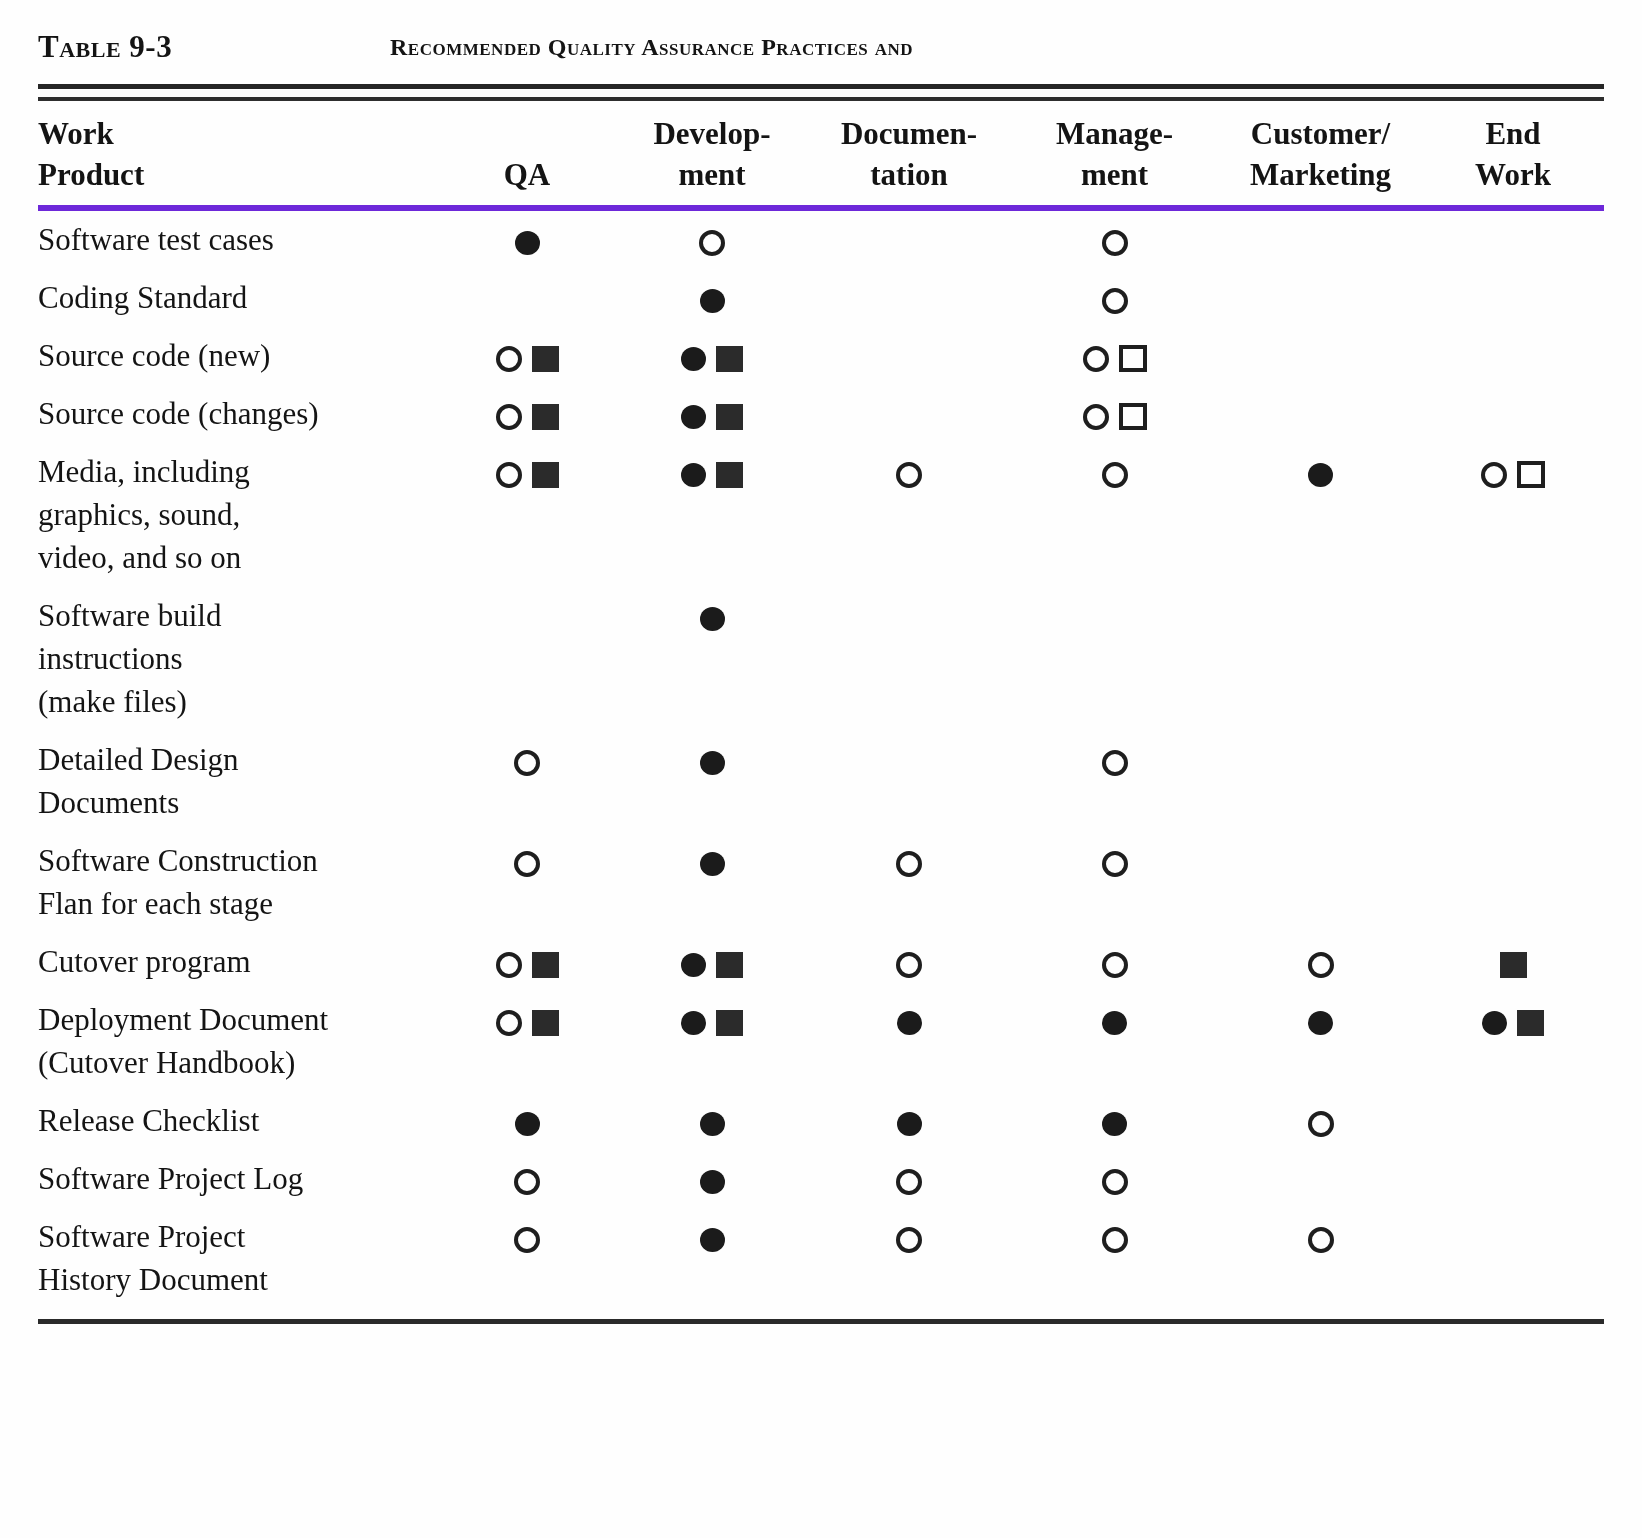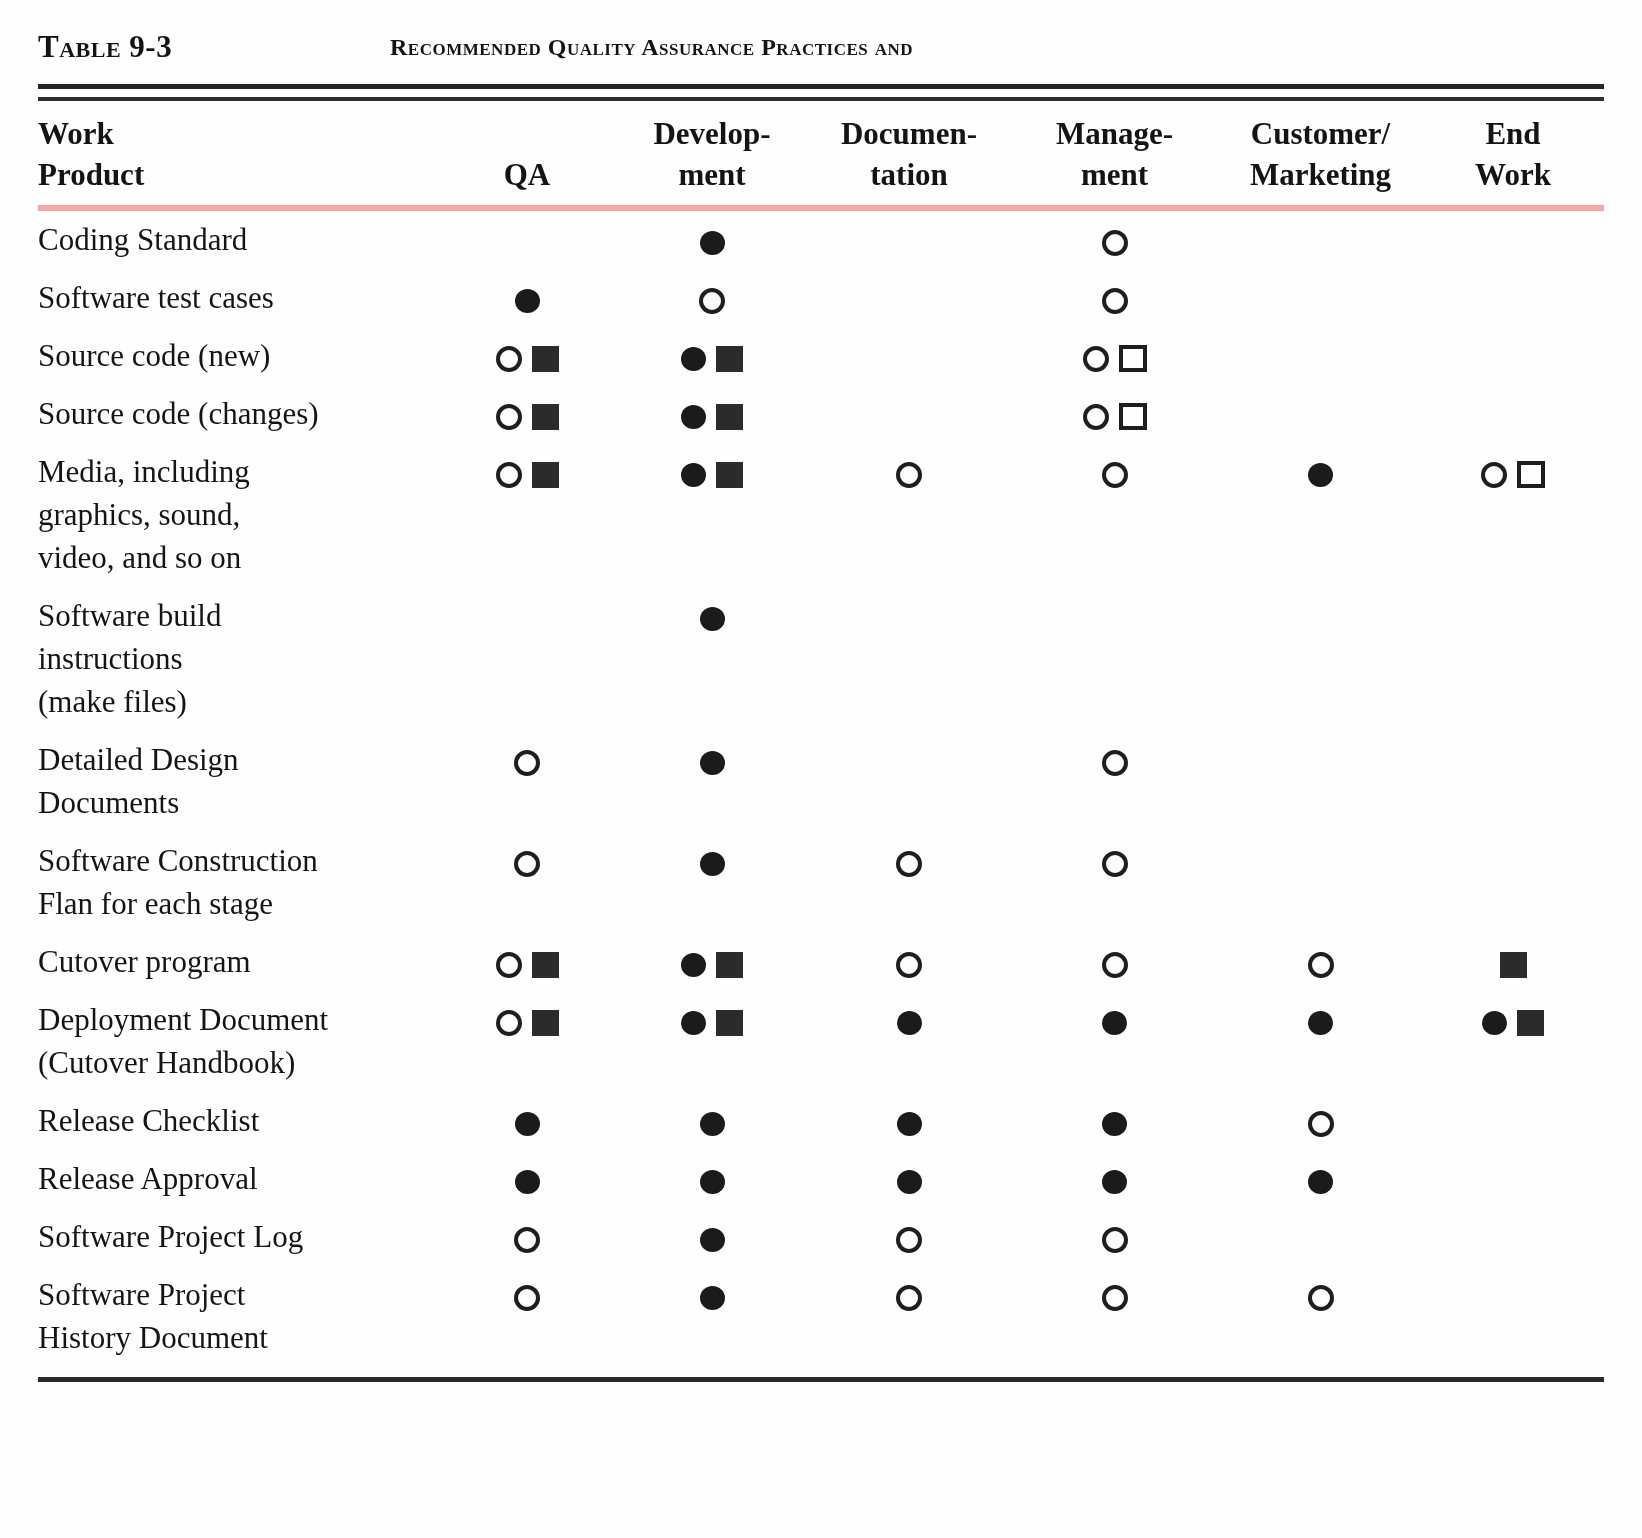--- a/index.html
+++ b/index.html
@@ -70,21 +70,21 @@
   col.c-cust  { width: 203px; }
   col.c-end   { width: 182px; }
 
   thead th {
     font-size: 31px;
     font-weight: bold;
     line-height: 41px;
     text-align: center;
     vertical-align: bottom;
     padding: 12px 0 10px 0;
-    border-bottom: 6px solid #fca5a5;
+    border-bottom: 6px solid #6d28d9;
   }
   thead th.label-col { text-align: left; }
 
   tbody td {
     font-size: 31px;
     line-height: 43px;
     vertical-align: top;
     padding: 7px 0 8px 0;
   }
   tbody td.label-cell { text-align: left; }
@@ -171,38 +171,38 @@
           <span>Marketing</span>
         </th>
         <th>
           <span>End</span><br>
           <span>Work</span>
         </th>
       </tr>
     </thead>
     <tbody>
         <tr>
+          <td class="label-cell">Software test cases</td>
+          <td class="sym-cell"><span class="sym filled-circle"></span></td>
+          <td class="sym-cell"><span class="sym open-circle"></span></td>
+          <td class="sym-cell"></td>
+          <td class="sym-cell"><span class="sym open-circle"></span></td>
+          <td class="sym-cell"></td>
+          <td class="sym-cell"></td>
+        </tr>
+        <tr>
           <td class="label-cell">Coding Standard</td>
           <td class="sym-cell"></td>
           <td class="sym-cell"><span class="sym filled-circle"></span></td>
           <td class="sym-cell"></td>
           <td class="sym-cell"><span class="sym open-circle"></span></td>
           <td class="sym-cell"></td>
           <td class="sym-cell"></td>
         </tr>
         <tr>
-          <td class="label-cell">Software test cases</td>
-          <td class="sym-cell"><span class="sym filled-circle"></span></td>
-          <td class="sym-cell"><span class="sym open-circle"></span></td>
-          <td class="sym-cell"></td>
-          <td class="sym-cell"><span class="sym open-circle"></span></td>
-          <td class="sym-cell"></td>
-          <td class="sym-cell"></td>
-        </tr>
-        <tr>
           <td class="label-cell">Source code (new)</td>
           <td class="sym-cell"><span class="sym open-circle"></span><span class="sym filled-square"></span></td>
           <td class="sym-cell"><span class="sym filled-circle"></span><span class="sym filled-square"></span></td>
           <td class="sym-cell"></td>
           <td class="sym-cell"><span class="sym open-circle"></span><span class="sym open-square"></span></td>
           <td class="sym-cell"></td>
           <td class="sym-cell"></td>
         </tr>
         <tr>
           <td class="label-cell">Source code (changes)</td>
@@ -267,29 +267,20 @@
           <td class="sym-cell"><span class="sym filled-circle"></span></td>
           <td class="sym-cell"><span class="sym filled-circle"></span><span class="sym filled-square"></span></td>
         </tr>
         <tr>
           <td class="label-cell">Release Checklist</td>
           <td class="sym-cell"><span class="sym filled-circle"></span></td>
           <td class="sym-cell"><span class="sym filled-circle"></span></td>
           <td class="sym-cell"><span class="sym filled-circle"></span></td>
           <td class="sym-cell"><span class="sym filled-circle"></span></td>
           <td class="sym-cell"><span class="sym open-circle"></span></td>
-          <td class="sym-cell"></td>
-        </tr>
-        <tr>
-          <td class="label-cell">Release Approval</td>
-          <td class="sym-cell"><span class="sym filled-circle"></span></td>
-          <td class="sym-cell"><span class="sym filled-circle"></span></td>
-          <td class="sym-cell"><span class="sym filled-circle"></span></td>
-          <td class="sym-cell"><span class="sym filled-circle"></span></td>
-          <td class="sym-cell"><span class="sym filled-circle"></span></td>
           <td class="sym-cell"></td>
         </tr>
         <tr>
           <td class="label-cell">Software Project Log</td>
           <td class="sym-cell"><span class="sym open-circle"></span></td>
           <td class="sym-cell"><span class="sym filled-circle"></span></td>
           <td class="sym-cell"><span class="sym open-circle"></span></td>
           <td class="sym-cell"><span class="sym open-circle"></span></td>
           <td class="sym-cell"></td>
           <td class="sym-cell"></td>

